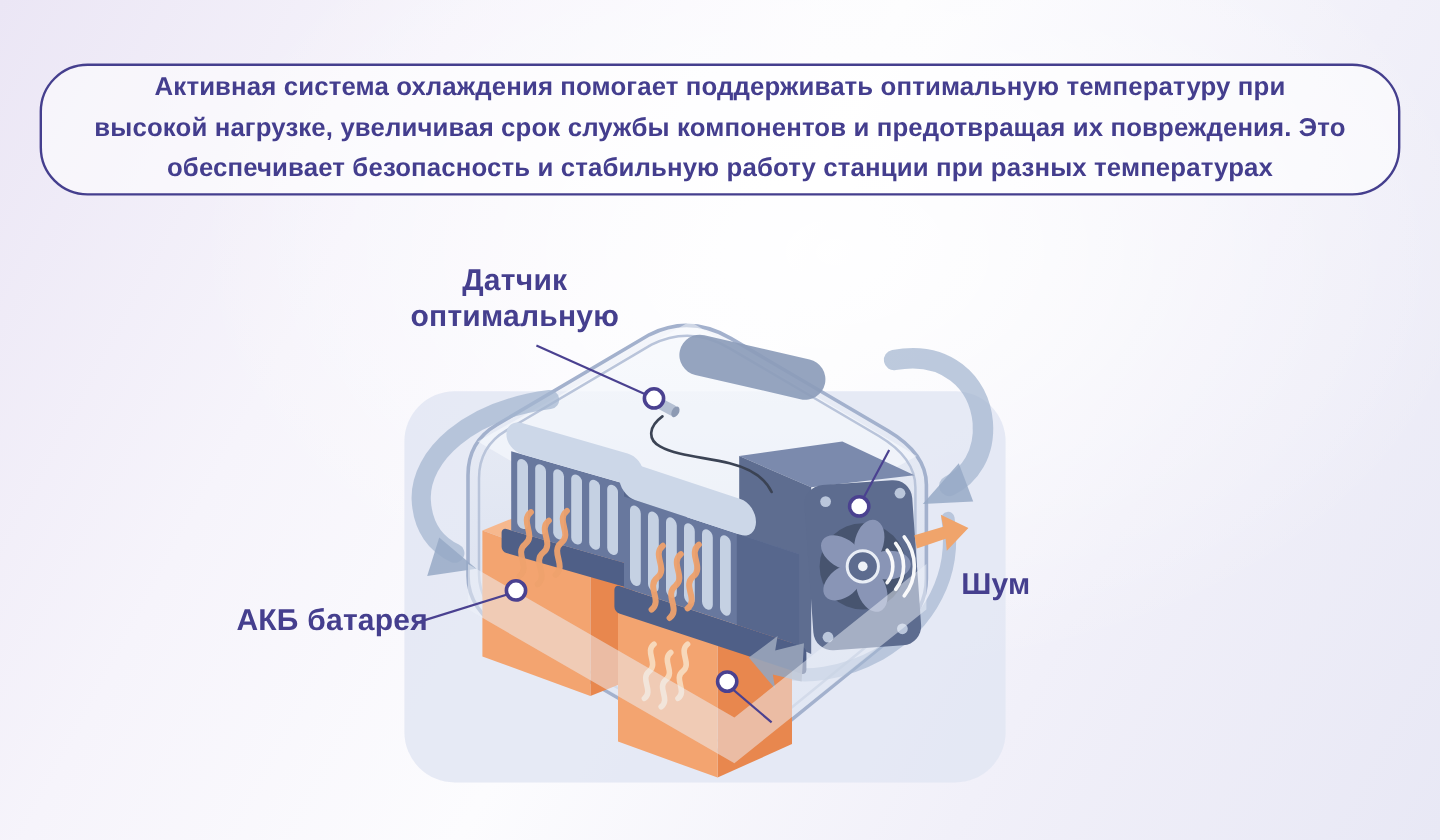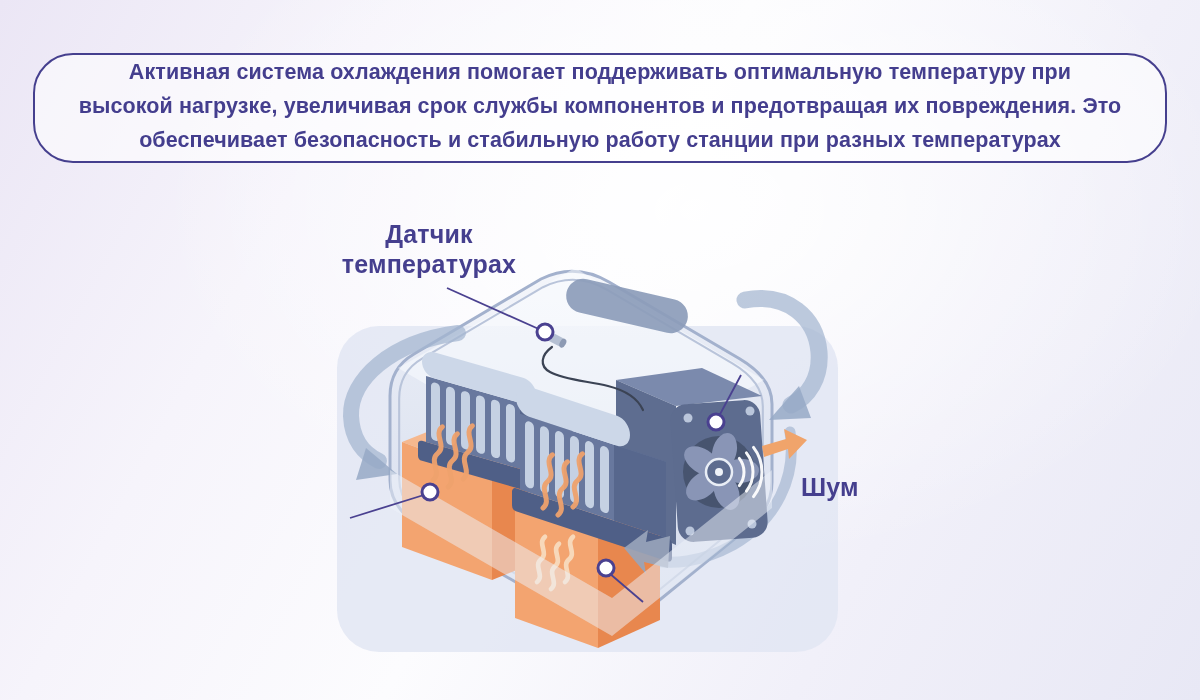--- a/index.html
+++ b/index.html
@@ -160,15 +160,16 @@
     </g>
   </svg>
 
   <div class="banner">
     <div class="banner-text">Активная система охлаждения помогает поддерживать оптимальную температуру при
 высокой нагрузке, увеличивая срок службы компонентов и предотвращая их повреждения. Это
 обеспечивает безопасность и стабильную работу станции при разных температурах</div>
   </div>
 
   <div class="lbl center" style="left:329px;top:219px;width:200px;line-height:30px;">Датчик
-температурах</div>
+оптимальную</div>
   <div class="lbl" style="left:801px;top:473px;">Шум</div>
+  <div class="lbl" style="left:197px;top:503px;">АКБ батарея</div>
 </div>
 
 </body></html>

